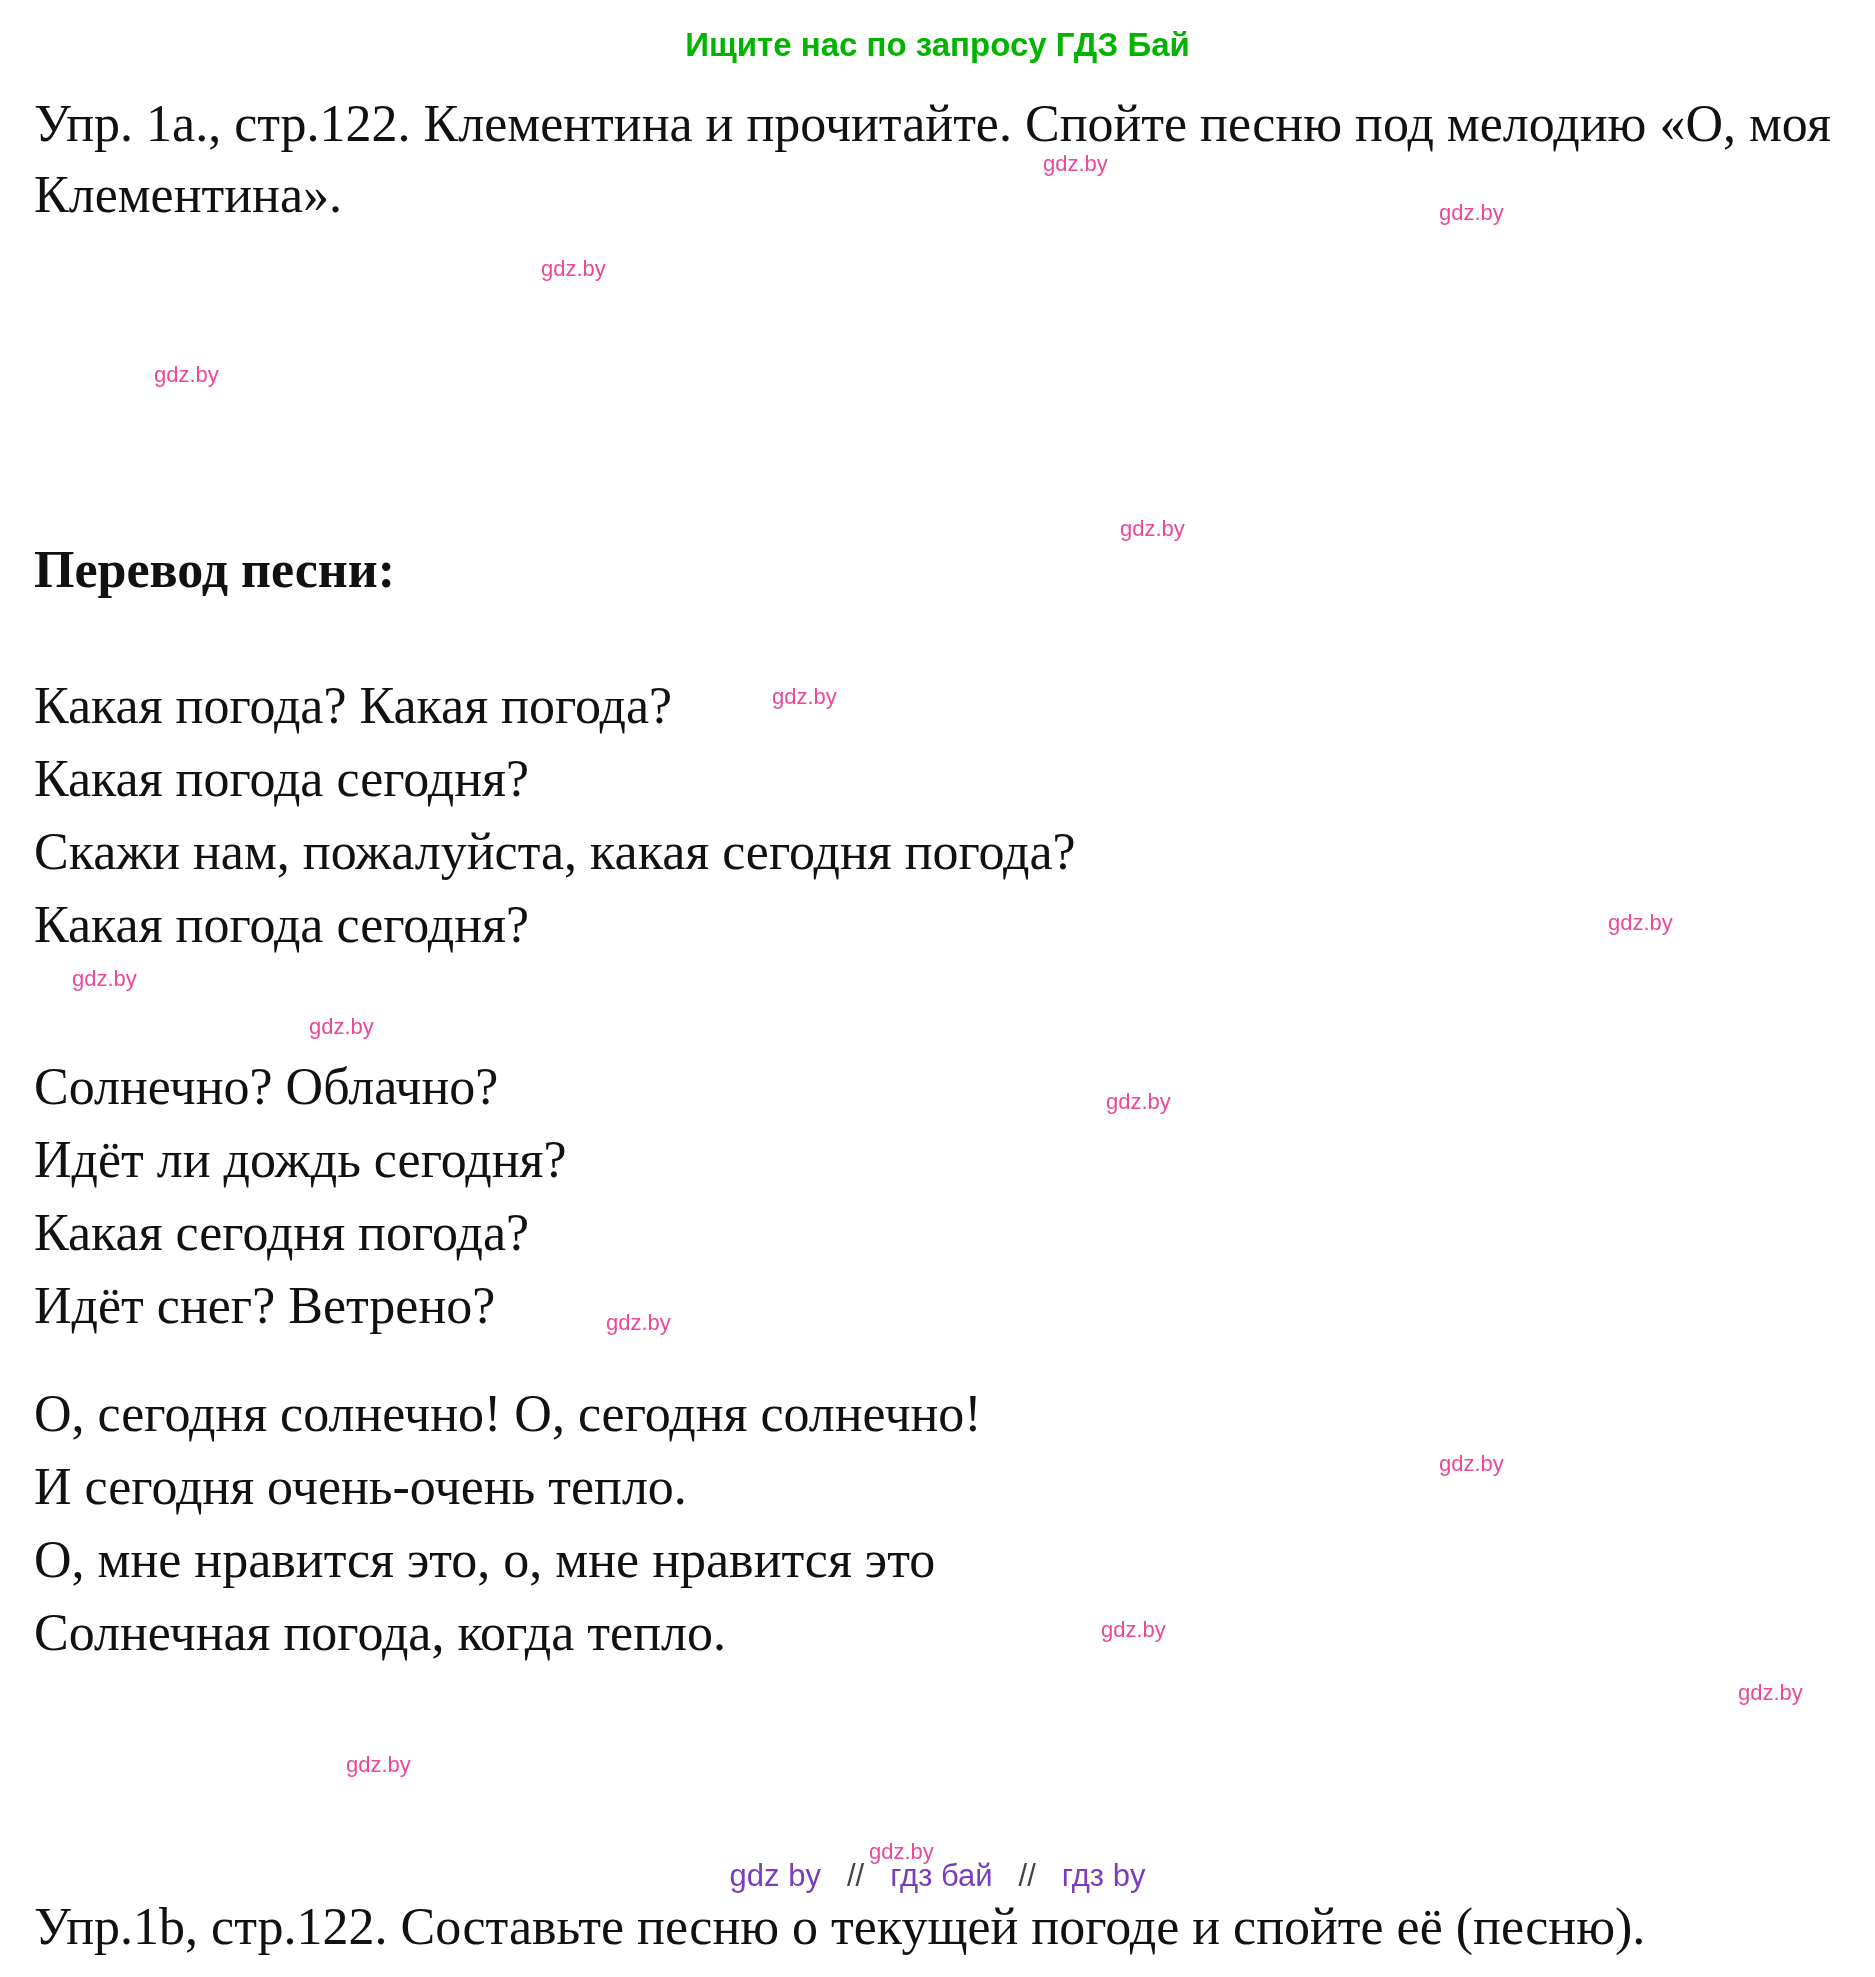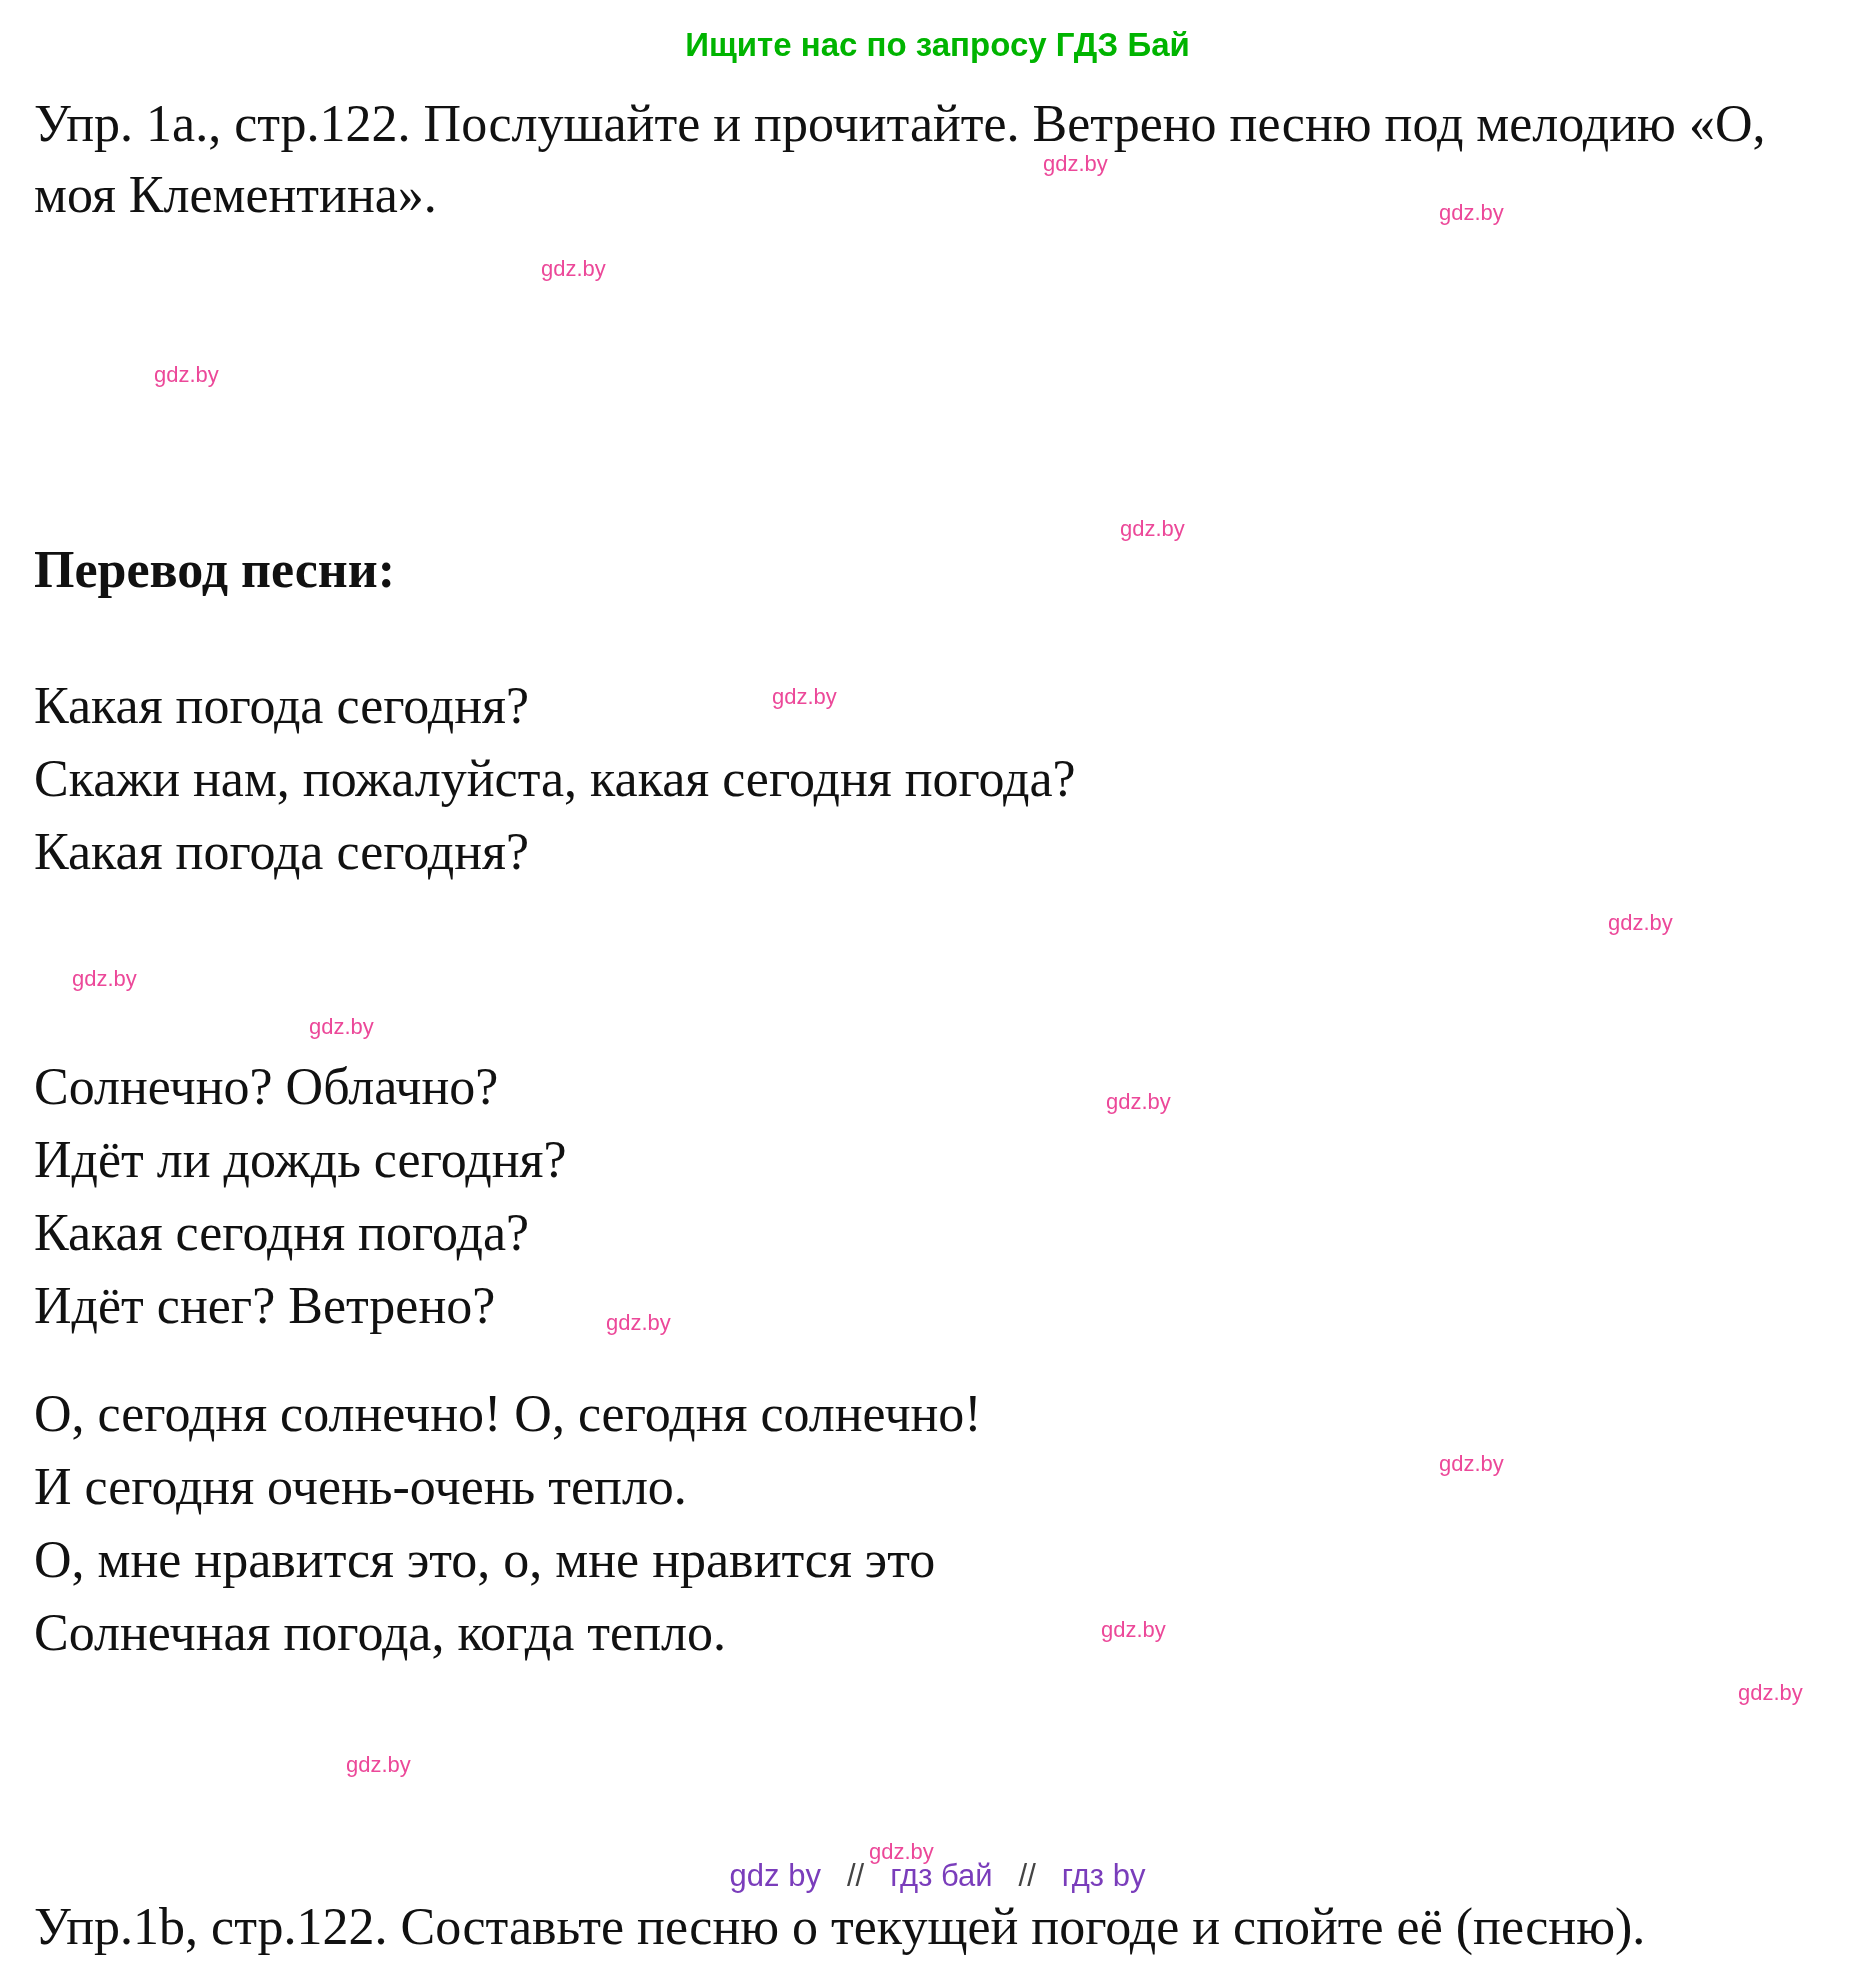--- a/index.html
+++ b/index.html
@@ -68,25 +68,26 @@
   }
   .footer .flink{cursor:pointer;}
 </style>
 </head>
 <body>
 
 <div class="page">
 
   <div class="promo">Ищите нас по запросу ГДЗ Бай</div>
 
-  <div class="block h1a">Упр. 1а., стр.122. Послушайте и прочитайте. Ветрено песню под мелодию «О, моя Клементина».</div>
+  <div class="block h1a">Упр. 1а., стр.122. Клементина и прочитайте. Спойте песню под мелодию «О, моя Клементина».</div>
 
   <div class="block subhead">Перевод песни:</div>
 
   <div class="block stanza stanza1">
+    <div class="line">Какая погода? Какая погода?</div>
     <div class="line">Какая погода сегодня?</div>
     <div class="line">Скажи нам, пожалуйста, какая сегодня погода?</div>
     <div class="line">Какая погода сегодня?</div>
   </div>
 
   <div class="block stanza stanza2">
     <div class="line">Солнечно? Облачно?</div>
     <div class="line">Идёт ли дождь сегодня?</div>
     <div class="line">Какая сегодня погода?</div>
     <div class="line">Идёт снег? Ветрено?</div>

